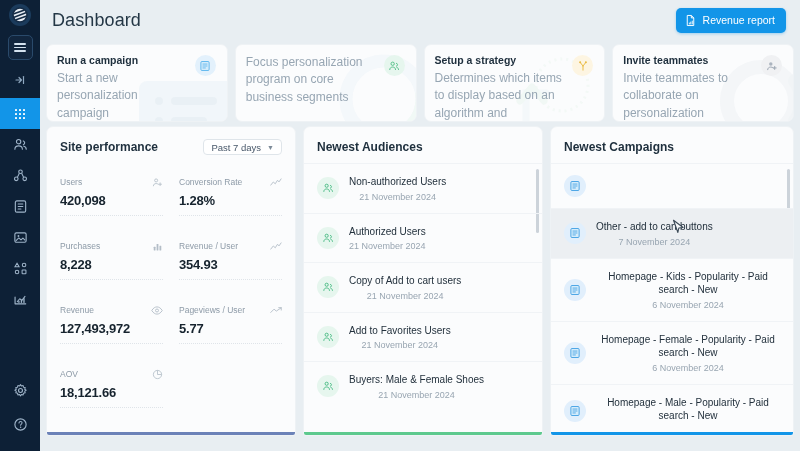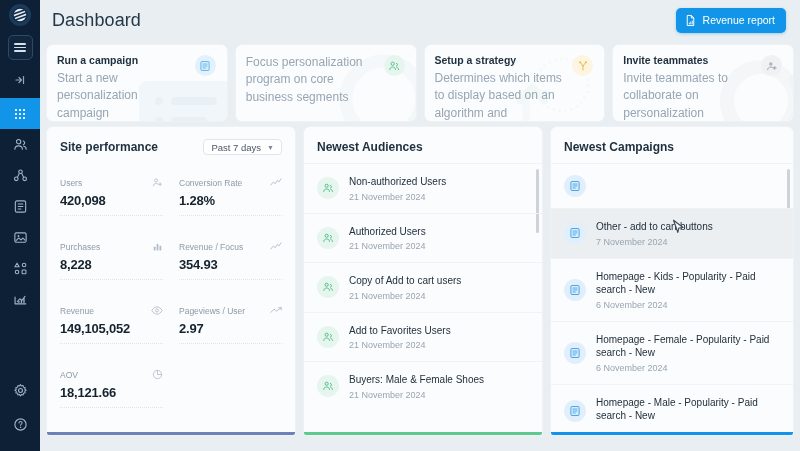--- a/index.html
+++ b/index.html
@@ -160,21 +160,21 @@
 
   
   .metrics {
     display: grid;
     grid-template-columns: 1fr 1fr;
     column-gap: 16px;
     padding: 3px 13px 0 13px;
   }
   .metric { padding-top: 11px; padding-bottom: 14px; }
   .metric-top {
-    display: flex; align-items: center;
+    display: flex; 
   }
   .metric-label {
     font-size: 8.5px; color: #8d9aa7;
   }
   .metric-icon {
     margin-left: auto; color: #b3bdc7;
     display: flex; align-items: center;
   }
   .metric-value {
     font-size: 13px; font-weight: bold; color: #16232e;
@@ -187,20 +187,21 @@
 
   
   .list-wrap {
     flex: 1; overflow: hidden; position: relative;
   }
   .list-item {
     display: flex; align-items: center; gap: 10px;
     padding: 11px 13px;
     border-top: 1px solid #f0f3f6;
     position: relative;
+    text-align: center;
   }
   .list-item:first-child { border-top: none; }
   .list-item.hovered { background: #eceff2; }
   .li-icon {
     width: 22px; height: 22px; border-radius: 50%;
     display: flex; align-items: center; justify-content: center;
     flex: 0 0 22px;
   }
   .li-icon.green { background: #e6f6ee; color: #4cbc86; }
   .li-icon.blue { background: #e1effc; color: #3f9fe3; }
@@ -471,56 +472,56 @@
                 </g>
               </svg>
           </span>
         </div>
         <div class="metric-value">8,228</div>
         <div class="metric-rule"></div>
       </div>
 
       <div class="metric">
         <div class="metric-top">
-          <span class="metric-label">Revenue / Focus</span>
+          <span class="metric-label">Revenue / User</span>
           <span class="metric-icon">
             <svg width="12" height="11" viewBox="0 0 16 12">
                 <path d="M1 9.5l3.4-4.2 2.6 2.4L10 3l2 2.2 2.8-4" fill="none" stroke="currentColor" stroke-width="1.2" stroke-linecap="round" stroke-linejoin="round"></path>
               </svg>
           </span>
         </div>
         <div class="metric-value">354.93</div>
         <div class="metric-rule"></div>
       </div>
 
       <div class="metric">
         <div class="metric-top">
           <span class="metric-label">Revenue</span>
           <span class="metric-icon">
             <svg width="12" height="11" viewBox="0 0 16 12">
                 <path d="M1 6c2-3.2 4.4-4.8 7-4.8S13 2.8 15 6c-2 3.2-4.4 4.8-7 4.8S3 9.2 1 6z" fill="none" stroke="currentColor" stroke-width="1.2"></path>
                 <circle cx="8" cy="6" r="2" fill="none" stroke="currentColor" stroke-width="1.2"></circle>
               </svg>
           </span>
         </div>
-        <div class="metric-value">149,105,052</div>
+        <div class="metric-value">127,493,972</div>
         <div class="metric-rule"></div>
       </div>
 
       <div class="metric">
         <div class="metric-top">
           <span class="metric-label">Pageviews / User</span>
           <span class="metric-icon">
             <svg width="12" height="11" viewBox="0 0 16 12">
                 <path d="M1 8.6l4.4-4.4 3 2.6L15 2.4" fill="none" stroke="currentColor" stroke-width="1.2" stroke-linecap="round" stroke-linejoin="round"></path>
                 <path d="M11.6 2.2H15v3.2" fill="none" stroke="currentColor" stroke-width="1.2" stroke-linecap="round" stroke-linejoin="round"></path>
               </svg>
           </span>
         </div>
-        <div class="metric-value">2.97</div>
+        <div class="metric-value">5.77</div>
         <div class="metric-rule"></div>
       </div>
 
       <div class="metric">
         <div class="metric-top">
           <span class="metric-label">AOV</span>
           <span class="metric-icon">
             <svg width="11" height="11" viewBox="0 0 16 16">
                 <circle cx="8" cy="8" r="6" fill="none" stroke="currentColor" stroke-width="1.2"></circle>
                 <path d="M8 2v6h6" fill="none" stroke="currentColor" stroke-width="1.2"></path>

